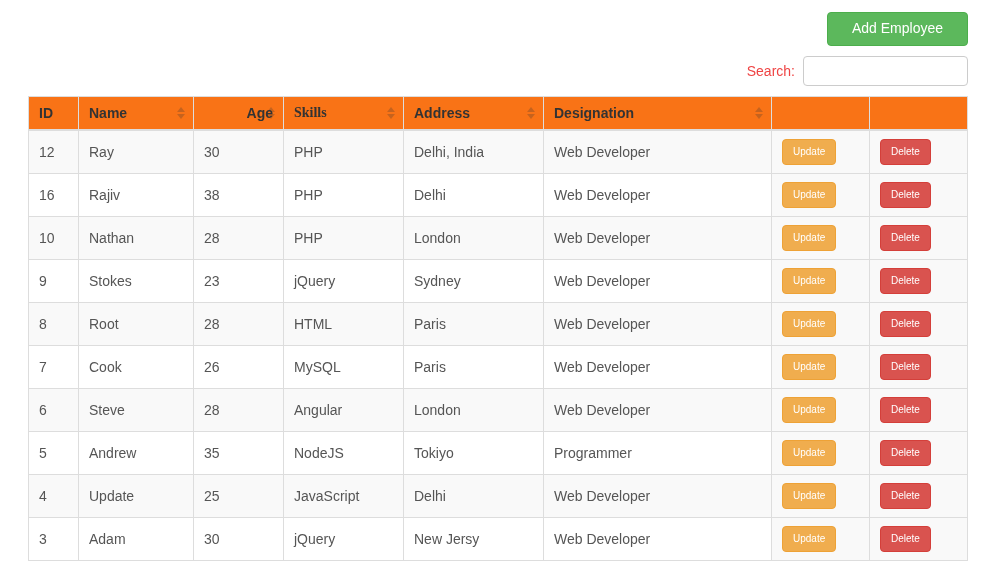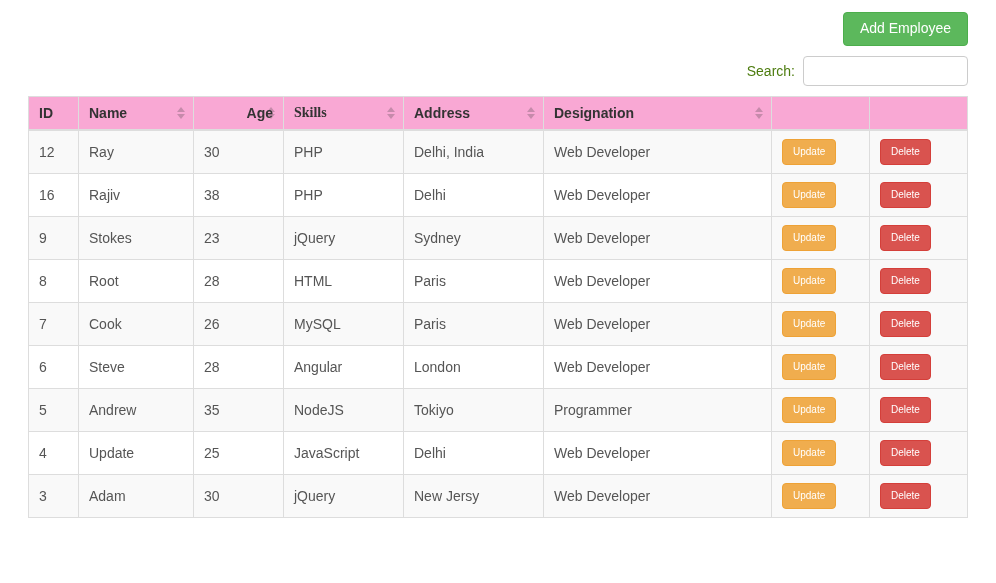--- a/index.html
+++ b/index.html
@@ -11,21 +11,21 @@
     color: #333;
     background: #fff;
   }
   .topbar {
     display: flex;
     justify-content: flex-end;
     margin-bottom: 10px;
   }
   .btn {
     display: inline-block;
-    padding: 6px 16px;
+    padding: 6px 24px;
     font-size: 14px;
     font-weight: 400;
     line-height: 1.4;
     text-align: center;
     border: 1px solid transparent;
     border-radius: 4px;
     cursor: pointer;
     color: #fff;
   }
   .btn-success { background-color: #5cb85c; border-color: #4cae4c; }
@@ -34,21 +34,21 @@
   .btn-warning, .btn-danger { font-size: 10px; padding: 5px 10px; }
 
   .search-row {
     display: flex;
     justify-content: flex-end;
     align-items: center;
     margin-bottom: 10px;
   }
   .search-row label {
     margin-right: 8px;
-    color: #4d7c0f;
+    color: #ef4444;
   }
   .search-row input {
     width: 165px;
     height: 30px;
     padding: 5px 10px;
     border: 1px solid #ccc;
     border-radius: 4px;
     font-size: 14px;
   }
 
@@ -56,21 +56,21 @@
     width: 100%;
     border-collapse: collapse;
     border: 1px solid #ddd;
   }
   thead th {
     text-align: left;
     font-weight: 700;
     padding: 8px 10px;
     border: 1px solid #ddd;
     border-bottom: 2px solid #ddd;
-    background: #f9a8d4;
+    background: #f97316;
     position: relative;
     color: #333;
   }
   tbody td {
     padding: 8px 10px;
     border: 1px solid #ddd;
     vertical-align: middle;
     color: #555;
   }
   tbody tr:nth-child(odd) td { background: #f9f9f9; }
@@ -173,20 +173,30 @@
         <td>16</td>
         <td>Rajiv</td>
         <td>38</td>
         <td>PHP</td>
         <td>Delhi</td>
         <td>Web Developer</td>
         <td class="action-cell"><button class="btn btn-warning">Update</button></td>
         <td class="action-cell"><button class="btn btn-danger">Delete</button></td>
       </tr>
       <tr>
+        <td>10</td>
+        <td>Nathan</td>
+        <td>28</td>
+        <td>PHP</td>
+        <td>London</td>
+        <td>Web Developer</td>
+        <td class="action-cell"><button class="btn btn-warning">Update</button></td>
+        <td class="action-cell"><button class="btn btn-danger">Delete</button></td>
+      </tr>
+      <tr>
         <td>9</td>
         <td>Stokes</td>
         <td>23</td>
         <td>jQuery</td>
         <td>Sydney</td>
         <td>Web Developer</td>
         <td class="action-cell"><button class="btn btn-warning">Update</button></td>
         <td class="action-cell"><button class="btn btn-danger">Delete</button></td>
       </tr>
       <tr>

